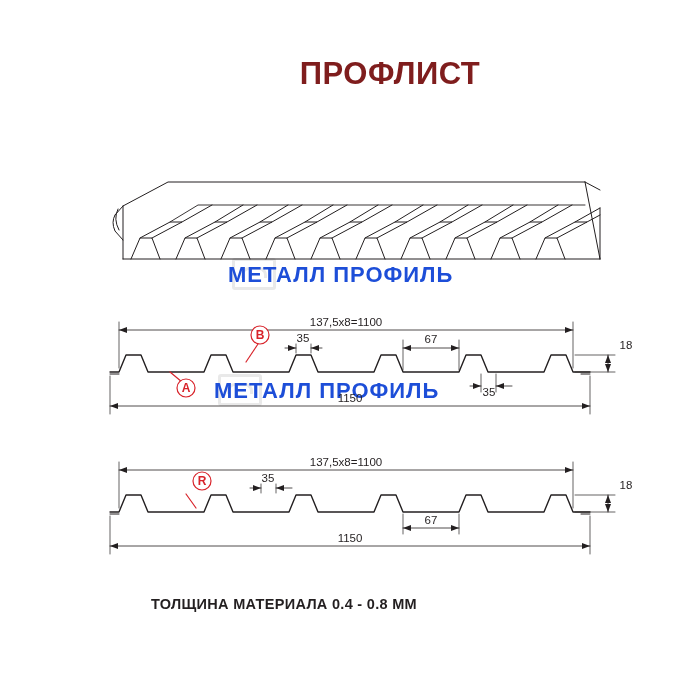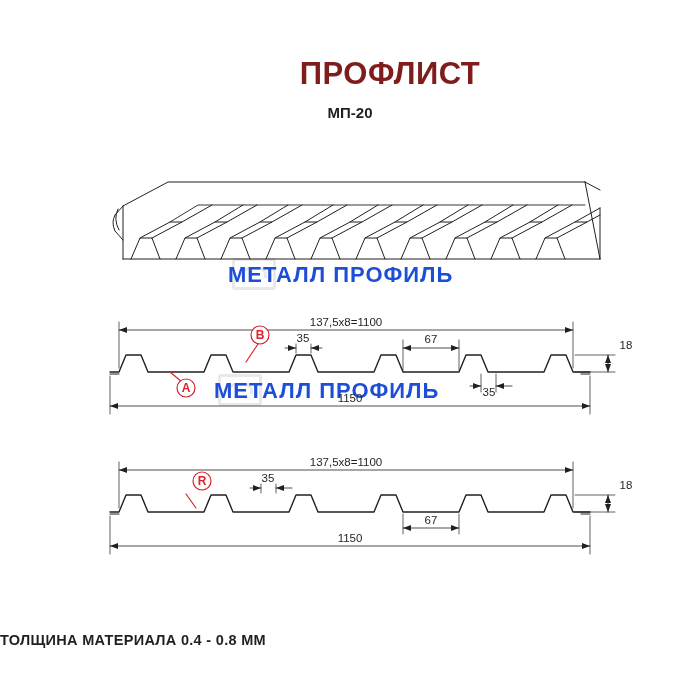--- a/index.html
+++ b/index.html
@@ -37,24 +37,24 @@
     top: 104px;
     left: 0;
     width: 700px;
     text-align: center;
     font-size: 15px;
     font-weight: bold;
     color: #231f20;
   }
   .footer-note {
     position: absolute;
-    top: 632px;
+    top: 596px;
     left: 0;
     width: 568px;
-    text-align: left;
+    text-align: center;
     font-size: 14.5px;
     font-weight: bold;
     letter-spacing: 0.3px;
     color: #231f20;
   }
   svg.diagram {
     position: absolute;
     top: 0;
     left: 0;
     width: 700px;
@@ -92,21 +92,20 @@
   }
   .wm1-shape { top: 258px; left: 232px; }
   .wm2-shape { top: 374px; left: 218px; }
 </style>
 </head>
 <body>
 
 <div class="page">
 
   <div class="title">ПРОФЛИСТ</div>
-  <div class="subtitle">МП-20</div>
 
   <div class="wm-shape wm1-shape"></div>
   <div class="wm wm1">МЕТАЛЛ ПРОФИЛЬ</div>
   <div class="wm-shape wm2-shape"></div>
   <div class="wm wm2">МЕТАЛЛ ПРОФИЛЬ</div>
 
   <svg class="diagram" viewBox="0 0 700 700">
     <g fill="none" stroke="#231f20" stroke-width="1" stroke-linejoin="round" stroke-linecap="round">
 
       <g stroke-width="1">

